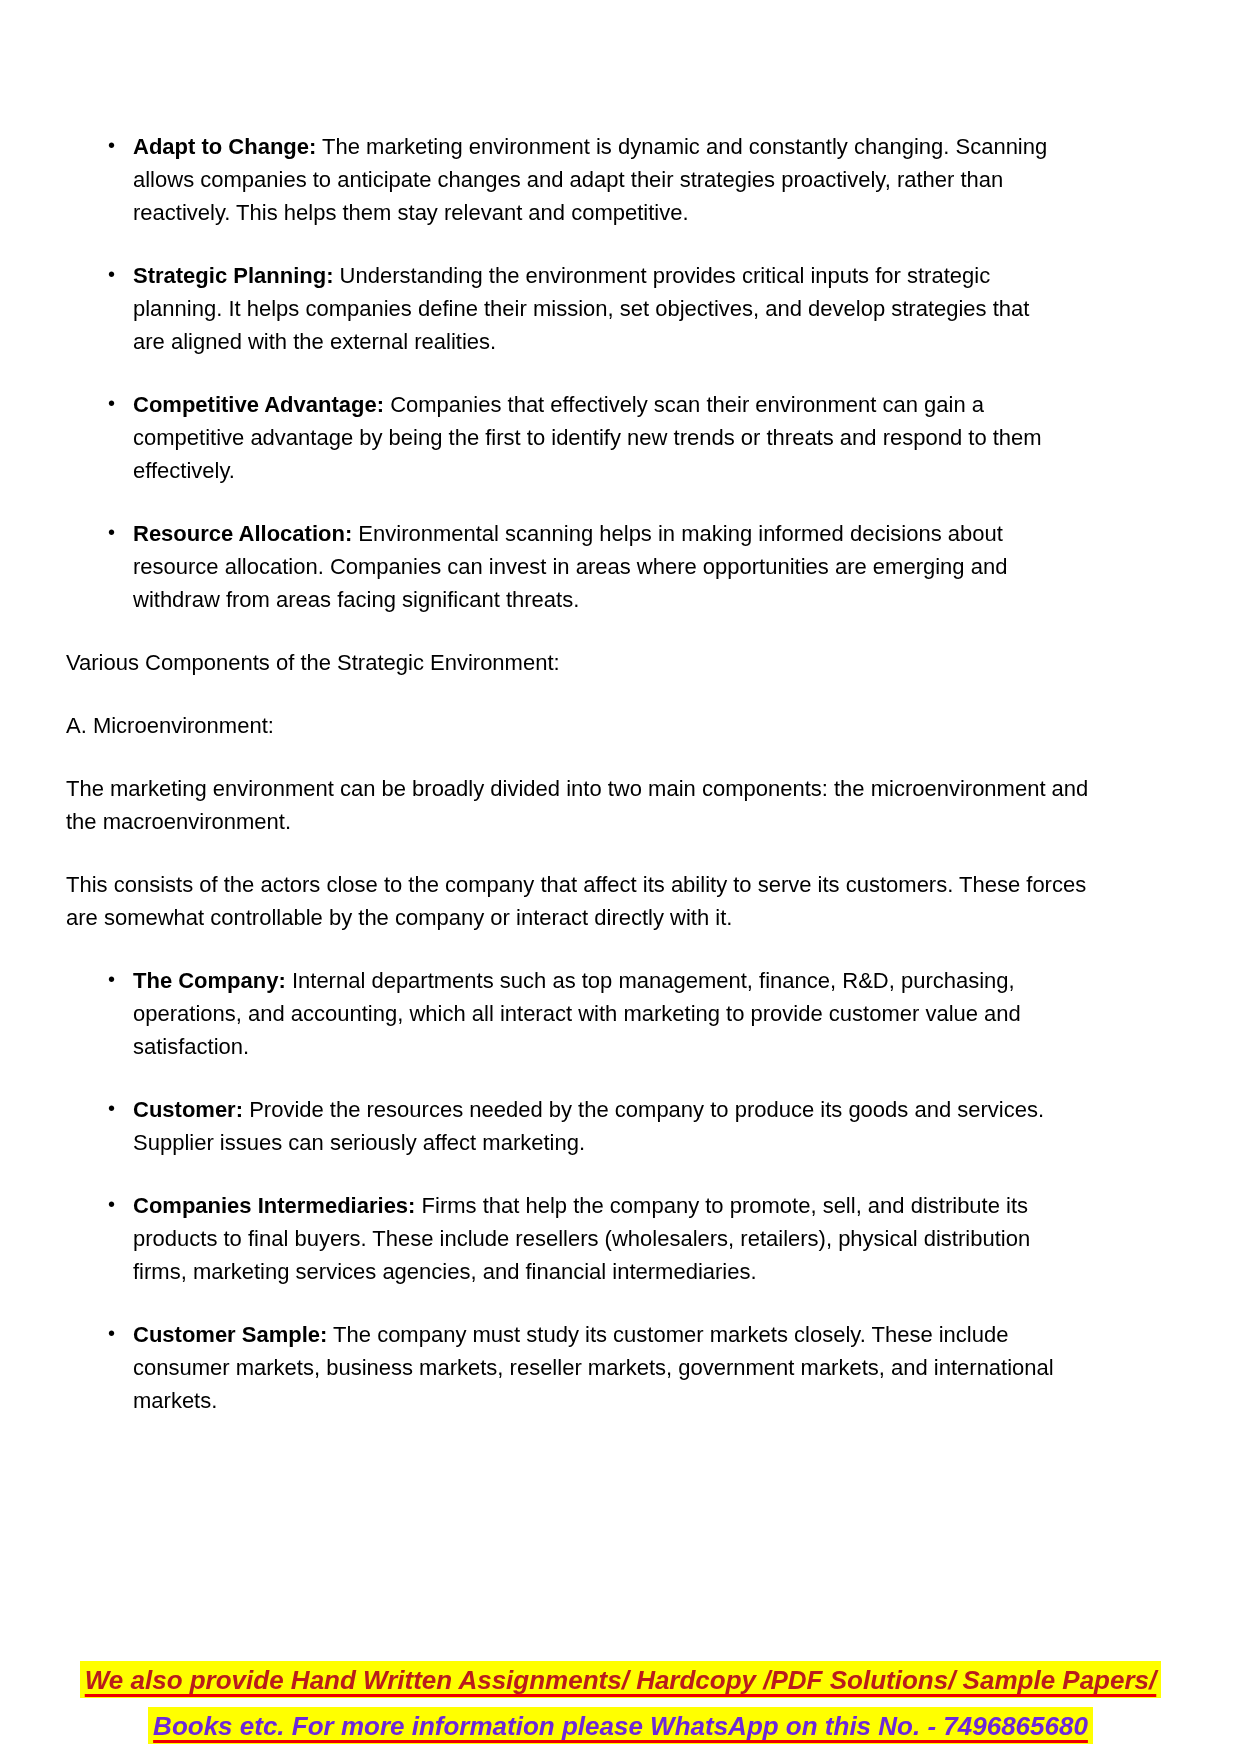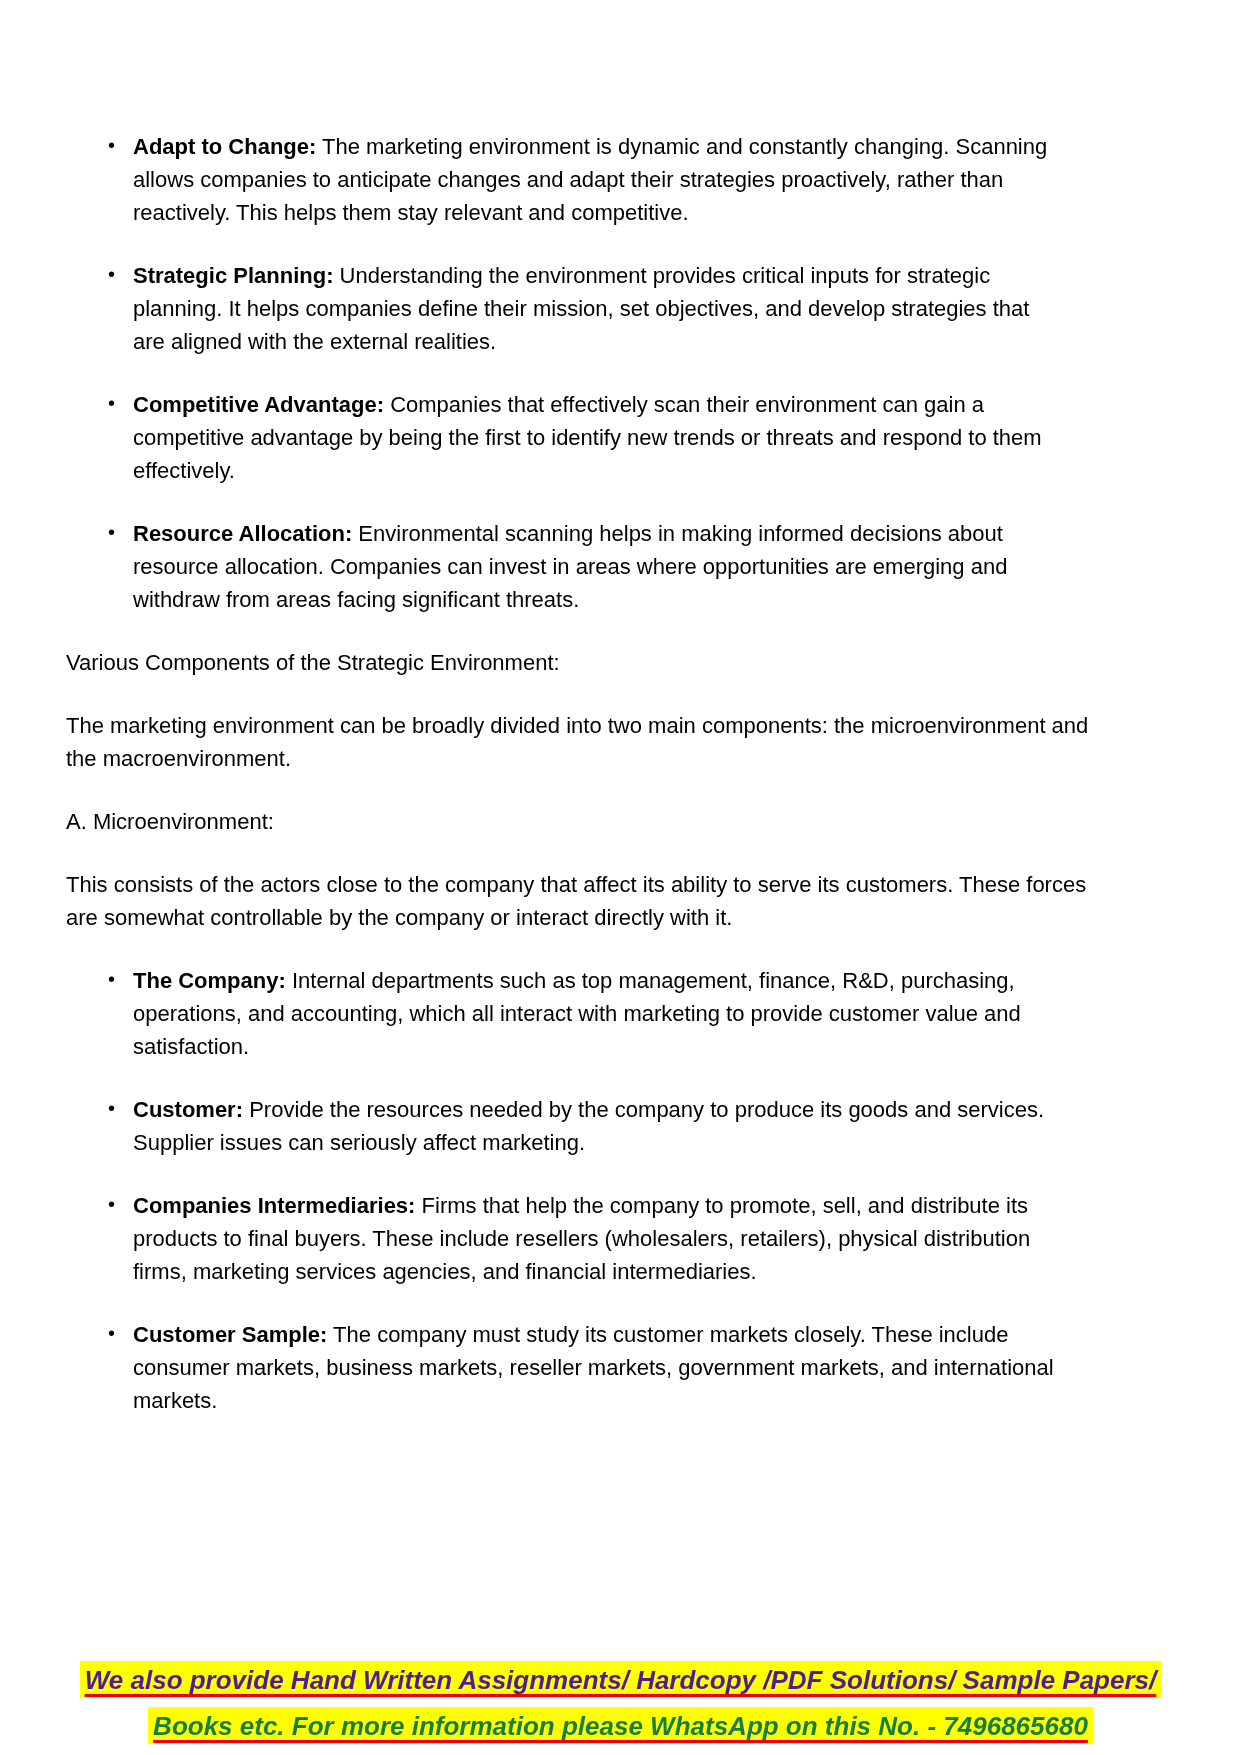--- a/index.html
+++ b/index.html
@@ -92,23 +92,23 @@
       </li>
       <li>
         <span class="bullet">•</span>
         <span class="label">Resource Allocation:</span>
         <span>Environmental scanning helps in making informed decisions about resource allocation. Companies can invest in areas where opportunities are emerging and withdraw from areas facing significant threats.</span>
       </li>
     </ul>
 
     <p class="doc-par">Various Components of the Strategic Environment:</p>
 
+    <p class="doc-par">A. Microenvironment:</p>
+
     <p class="doc-par">The marketing environment can be broadly divided into two main components: the microenvironment and the macroenvironment.</p>
-
-    <p class="doc-par">A. Microenvironment:</p>
 
     <p class="doc-par">This consists of the actors close to the company that affect its ability to serve its customers. These forces are somewhat controllable by the company or interact directly with it.</p>
 
     <ul class="doc-list">
       <li>
         <span class="bullet">•</span>
         <span class="label">The Company:</span>
         <span>Internal departments such as top management, finance, R&amp;D, purchasing, operations, and accounting, which all interact with marketing to provide customer value and satisfaction.</span>
       </li>
       <li>
@@ -124,16 +124,16 @@
       <li>
         <span class="bullet">•</span>
         <span class="label">Customer Sample:</span>
         <span>The company must study its customer markets closely. These include consumer markets, business markets, reseller markets, government markets, and international markets.</span>
       </li>
     </ul>
 
   </div>
 
   <div class="footer">
-    <div><span class="hl" style="background-color: rgb(255, 255, 0); color: #4c1d95; text-decoration-color: rgb(238, 0, 0);">We also provide Hand Written Assignments/ Hardcopy /PDF Solutions/ Sample Papers/</span></div>
-    <div><span class="hl" style="background-color: rgb(255, 255, 0); color: #15803d; text-decoration-color: rgb(238, 0, 0); text-align: right;">Books etc. For more information please WhatsApp on this No. - 7496865680</span></div>
+    <div><span class="hl" style="background-color: rgb(255, 255, 0); color: #b91c1c; text-decoration-color: rgb(238, 0, 0);">We also provide Hand Written Assignments/ Hardcopy /PDF Solutions/ Sample Papers/</span></div>
+    <div><span class="hl" style="background-color: rgb(255, 255, 0); color: #6d28d9; text-decoration-color: rgb(238, 0, 0); text-align: right;">Books etc. For more information please WhatsApp on this No. - 7496865680</span></div>
   </div>
 </div>
 
 </body></html>

